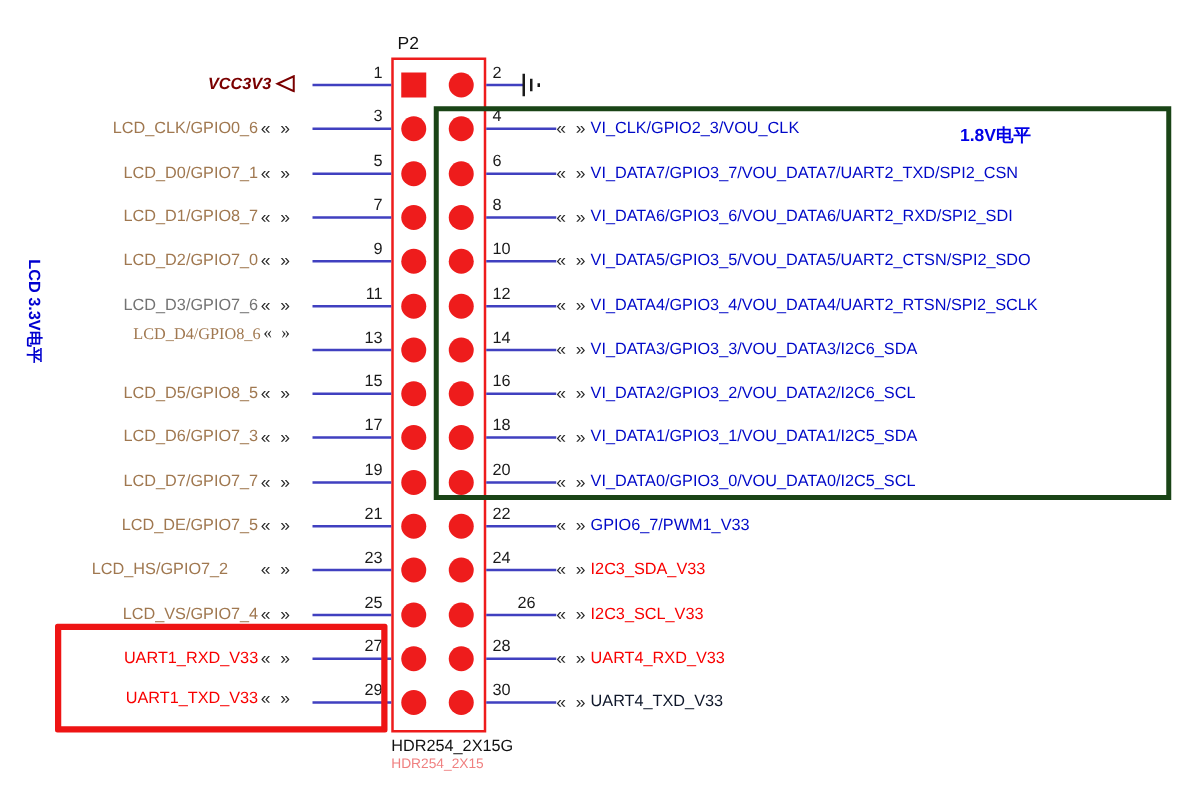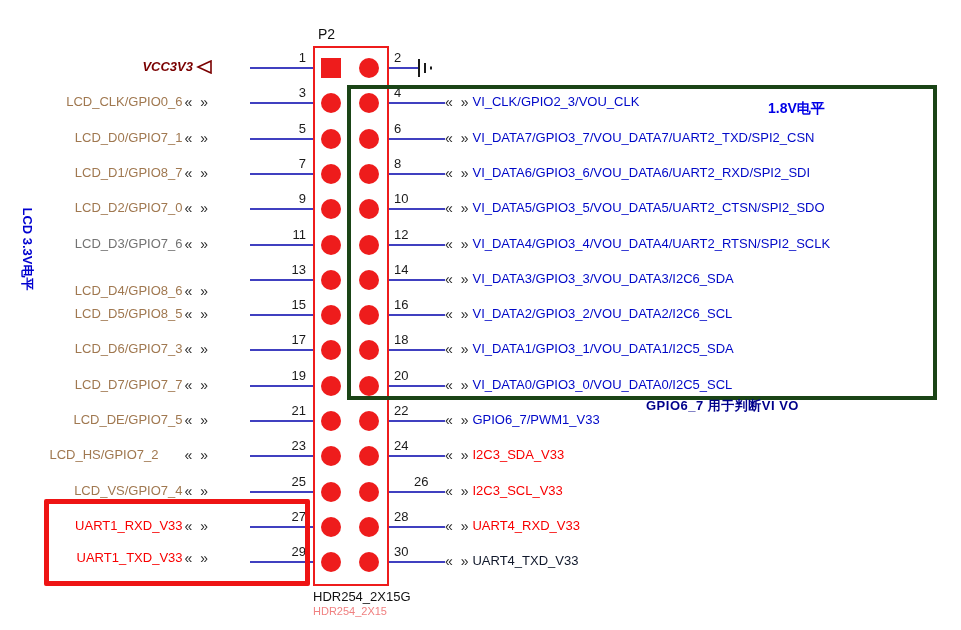--- a/index.html
+++ b/index.html
@@ -9,21 +9,21 @@
     overflow: hidden; font-family: "Liberation Sans", "DejaVu Sans", sans-serif;
   }
   #rows-layer { position: absolute; inset: 0; z-index: 2; }
   .pin-row { position: absolute; inset: 0; }
   .num { position: absolute; font-size: 13px; color: #1a1a1a; line-height: 15px; }
   .num.left { width: 40px; text-align: right; }
   .wire { position: absolute; height: 2px; }
   .pad { position: absolute; }
   .grp { position: absolute; display: flex; align-items: center; font-size: 13px;
          line-height: 16px; white-space: nowrap; }
-  .grp.left { left: 0; width: 212px; justify-content: flex-end; }
+  .grp.left { left: 0; width: 236px; justify-content: flex-end; }
   .chev { font-size: 14px; letter-spacing: 2px; margin: 0 2px; font-weight: normal; }
   .svgwrap { display: inline-flex; align-items: center; }
   #connector-body { position: absolute; z-index: 1; left: 313px; top: 46px;
     width: 76px; height: 540px; border: 2px solid var(--connector_red); background: #ffffff; }
   .overlay-box { position: absolute; z-index: 3; background: transparent; }
   #green-box { left: 347px; top: 85px; width: 590px; height: 315px; border: 4px solid var(--green_box); }
   #red-box { left: 44px; top: 499px; width: 266px; height: 87px; border: 5px solid var(--red_box); border-radius: 2px; }
   .note { position: absolute; white-space: nowrap; z-index: 4; }
   #designator { left: 318px; top: 26px; font-size: 14px; color: #111111; z-index: 2; }
   #footprint { left: 313px; top: 589px; font-size: 13px; color: #111111; }
@@ -147,21 +147,21 @@
           <span style="color: rgb(0, 8, 200);">VI_DATA4/GPIO3_4/VOU_DATA4/UART2_RTSN/SPI2_SCLK</span>
         </div>
       </div>
       <div class="pin-row">
         <span class="num left" style="left: 266px; top: 262px;">13</span>
         <span class="num" style="left: 394px; top: 262px;">14</span>
         <div class="wire" style="left: 250px; top: 279px; width: 63px; background: rgb(64, 64, 192);"></div>
         <div class="wire" style="left: 389px; top: 279px; width: 56px; background: rgb(64, 64, 192);"></div>
         <div class="pad" style="left: 321px; top: 270px; width: 20px; height: 20px; background: rgb(238, 28, 28); border-radius: 50%;"></div>
         <div class="pad" style="left: 359px; top: 270px; width: 20px; height: 20px; background: rgb(238, 28, 28); border-radius: 50%;"></div>
-        <div class="grp left" style="top: 283px;">
+        <div class="grp left" style="top: 259px; font-family: Liberation Serif, serif;">
           <span style="color: rgb(160, 120, 80);">LCD_D4/GPIO8_6</span>
           <span class="chev" style="color: rgb(42, 42, 42);">« »</span>
         </div>
         <div class="grp" style="left: 443px; top: 271px;">
           <span class="chev" style="color: rgb(42, 42, 42);">« »</span>
           <span style="color: rgb(0, 8, 200);">VI_DATA3/GPIO3_3/VOU_DATA3/I2C6_SDA</span>
         </div>
       </div>
       <div class="pin-row">
         <span class="num left" style="left: 266px; top: 297px;">15</span>
@@ -293,15 +293,14 @@
       </div>
     </div>
 
   <span id="footprint" class="note">HDR254_2X15G</span>
   <span id="footprint-alt" class="note">HDR254_2X15</span>
 
   <div id="green-box" class="overlay-box"></div>
   <div id="red-box" class="overlay-box"></div>
 
   <span id="note-1v8" class="note">1.8V电平</span>
-  <span id="note-gpio" class="note">GPIO6_7 用于判断VI VO</span>
   <div id="note-lcd" class="note">LCD 3.3V电平</div>
 </div>
 
 </body></html>

